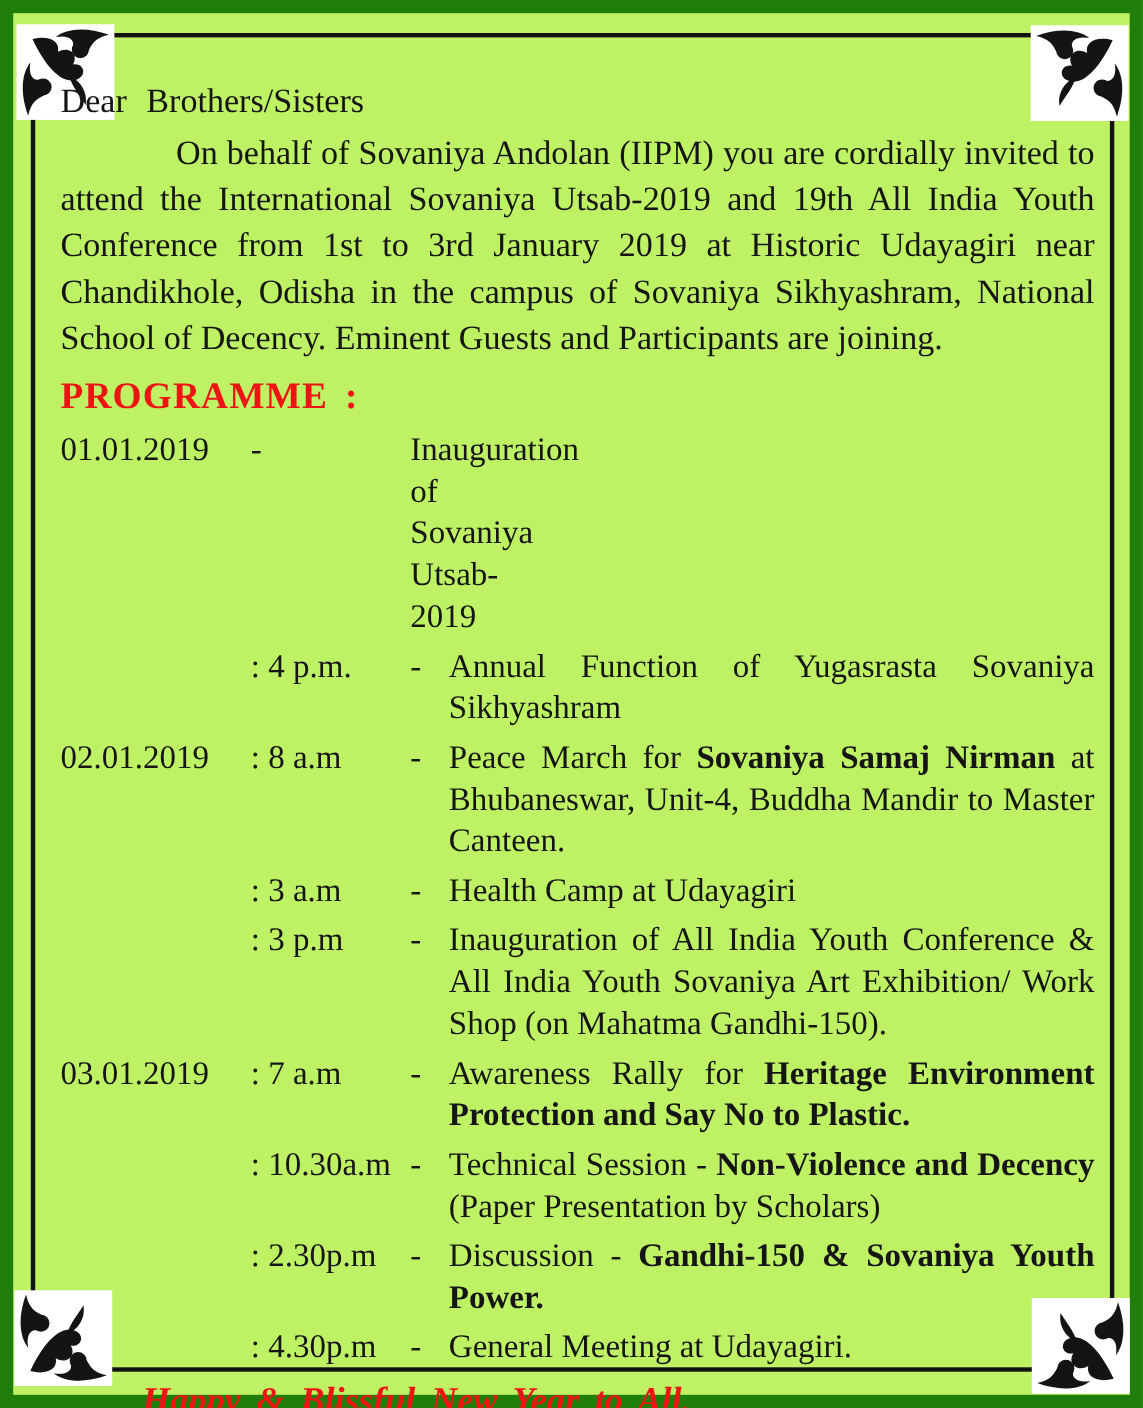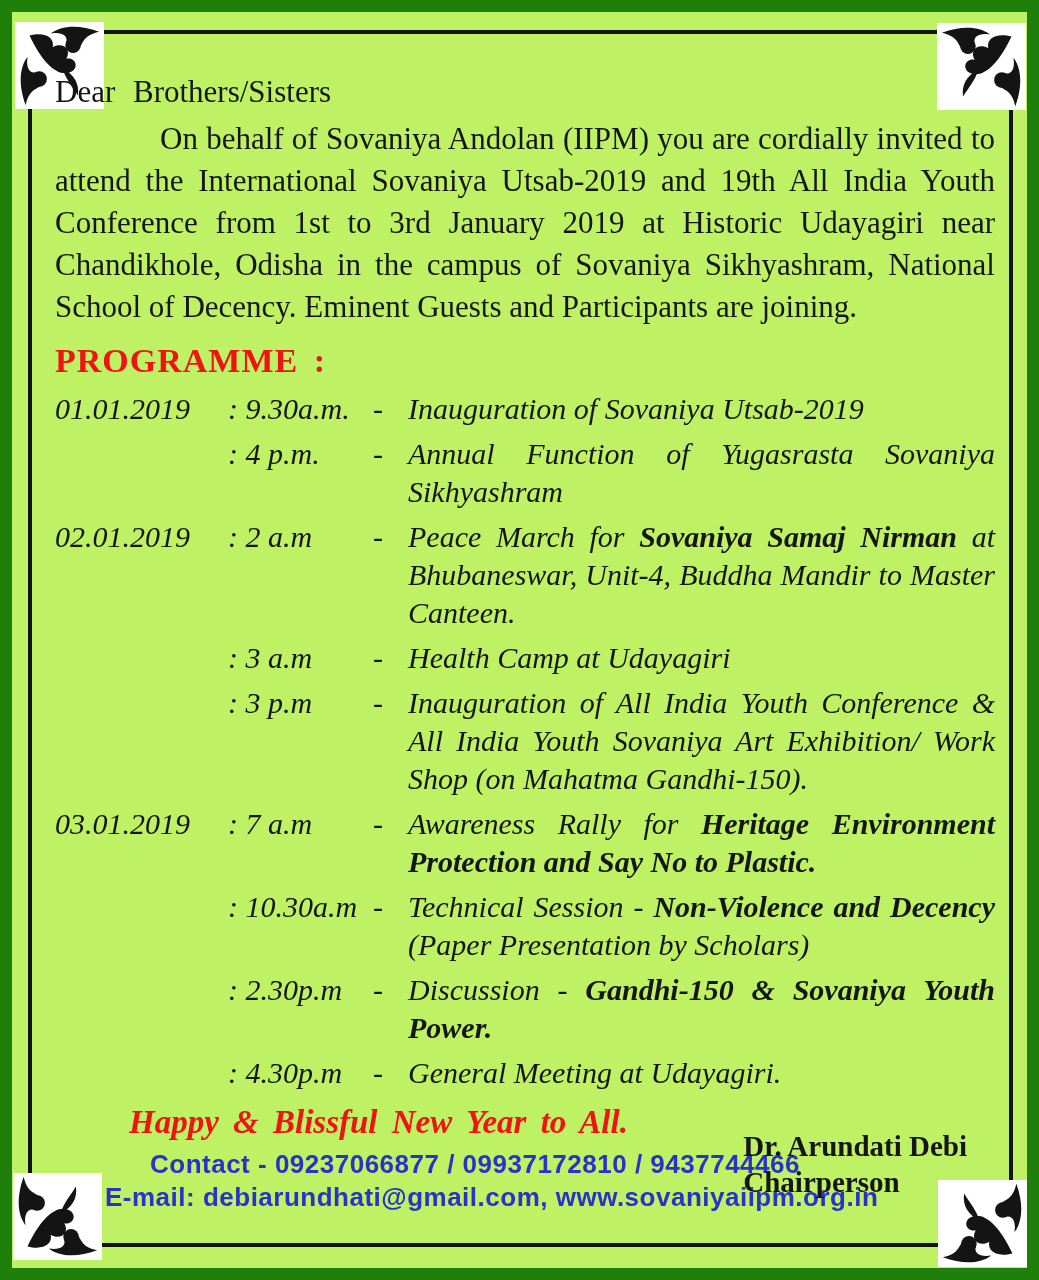--- a/index.html
+++ b/index.html
@@ -41,21 +41,21 @@
     font-size:31px; line-height:42px; text-align:justify;
     text-indent:105px;
   }
   .programme-heading {
     color:#ee1414; font-weight:bold; font-size:34px;
     letter-spacing:1px; word-spacing:6px;
     margin:14px 0 10px 0;
   }
   .ptable { display:flex; flex-direction:column; row-gap:7px; }
   .prow { display:grid; grid-template-columns:173px 145px 35px 1fr; }
-  .prow > div { font-size:30px; line-height:38px;font-style:italic; }
+  .prow > div { font-size:30px; line-height:38px; }
   .c-desc { text-align:justify; }
   .b { font-weight:bold; }
 
   .footer { position:relative; margin-top:12px; height:150px; }
   .greeting {
     color:#ee1414; font-weight:bold; font-style:italic;
     font-size:33px; margin-left:74px; word-spacing:6px;
   }
   .signature {
     position:absolute; right:28px; top:24px; text-align:left;
@@ -132,33 +132,32 @@
 
     <div class="salutation">Dear Brothers/Sisters</div>
 
     <p class="intro">On behalf of Sovaniya Andolan (IIPM) you are cordially invited to attend the International Sovaniya Utsab-2019 and 19th All India Youth Conference from 1st to 3rd January 2019 at Historic Udayagiri near Chandikhole, Odisha in the campus of Sovaniya Sikhyashram, National School of Decency. Eminent Guests and Participants are joining.</p>
 
     <div class="programme-heading">PROGRAMME :</div>
 
     <div class="ptable">
         <div class="prow">
           <div class="c-date">01.01.2019</div>
-          <div class="c-time">: 9.30a.m.</div>
           <div class="c-dash">-</div>
           <div class="c-desc"><span>Inauguration of Sovaniya Utsab-2019</span></div>
         </div>
         <div class="prow">
           <div class="c-date"></div>
           <div class="c-time">: 4 p.m.</div>
           <div class="c-dash">-</div>
           <div class="c-desc"><span>Annual Function of Yugasrasta Sovaniya Sikhyashram</span></div>
         </div>
         <div class="prow">
           <div class="c-date">02.01.2019</div>
-          <div class="c-time">: 2 a.m</div>
+          <div class="c-time">: 8 a.m</div>
           <div class="c-dash">-</div>
           <div class="c-desc"><span>Peace March for </span><span class="b">Sovaniya Samaj Nirman</span><span> at Bhubaneswar, Unit-4, Buddha Mandir to Master Canteen.</span></div>
         </div>
         <div class="prow">
           <div class="c-date"></div>
           <div class="c-time">: 3 a.m</div>
           <div class="c-dash">-</div>
           <div class="c-desc"><span>Health Camp at Udayagiri</span></div>
         </div>
         <div class="prow">

